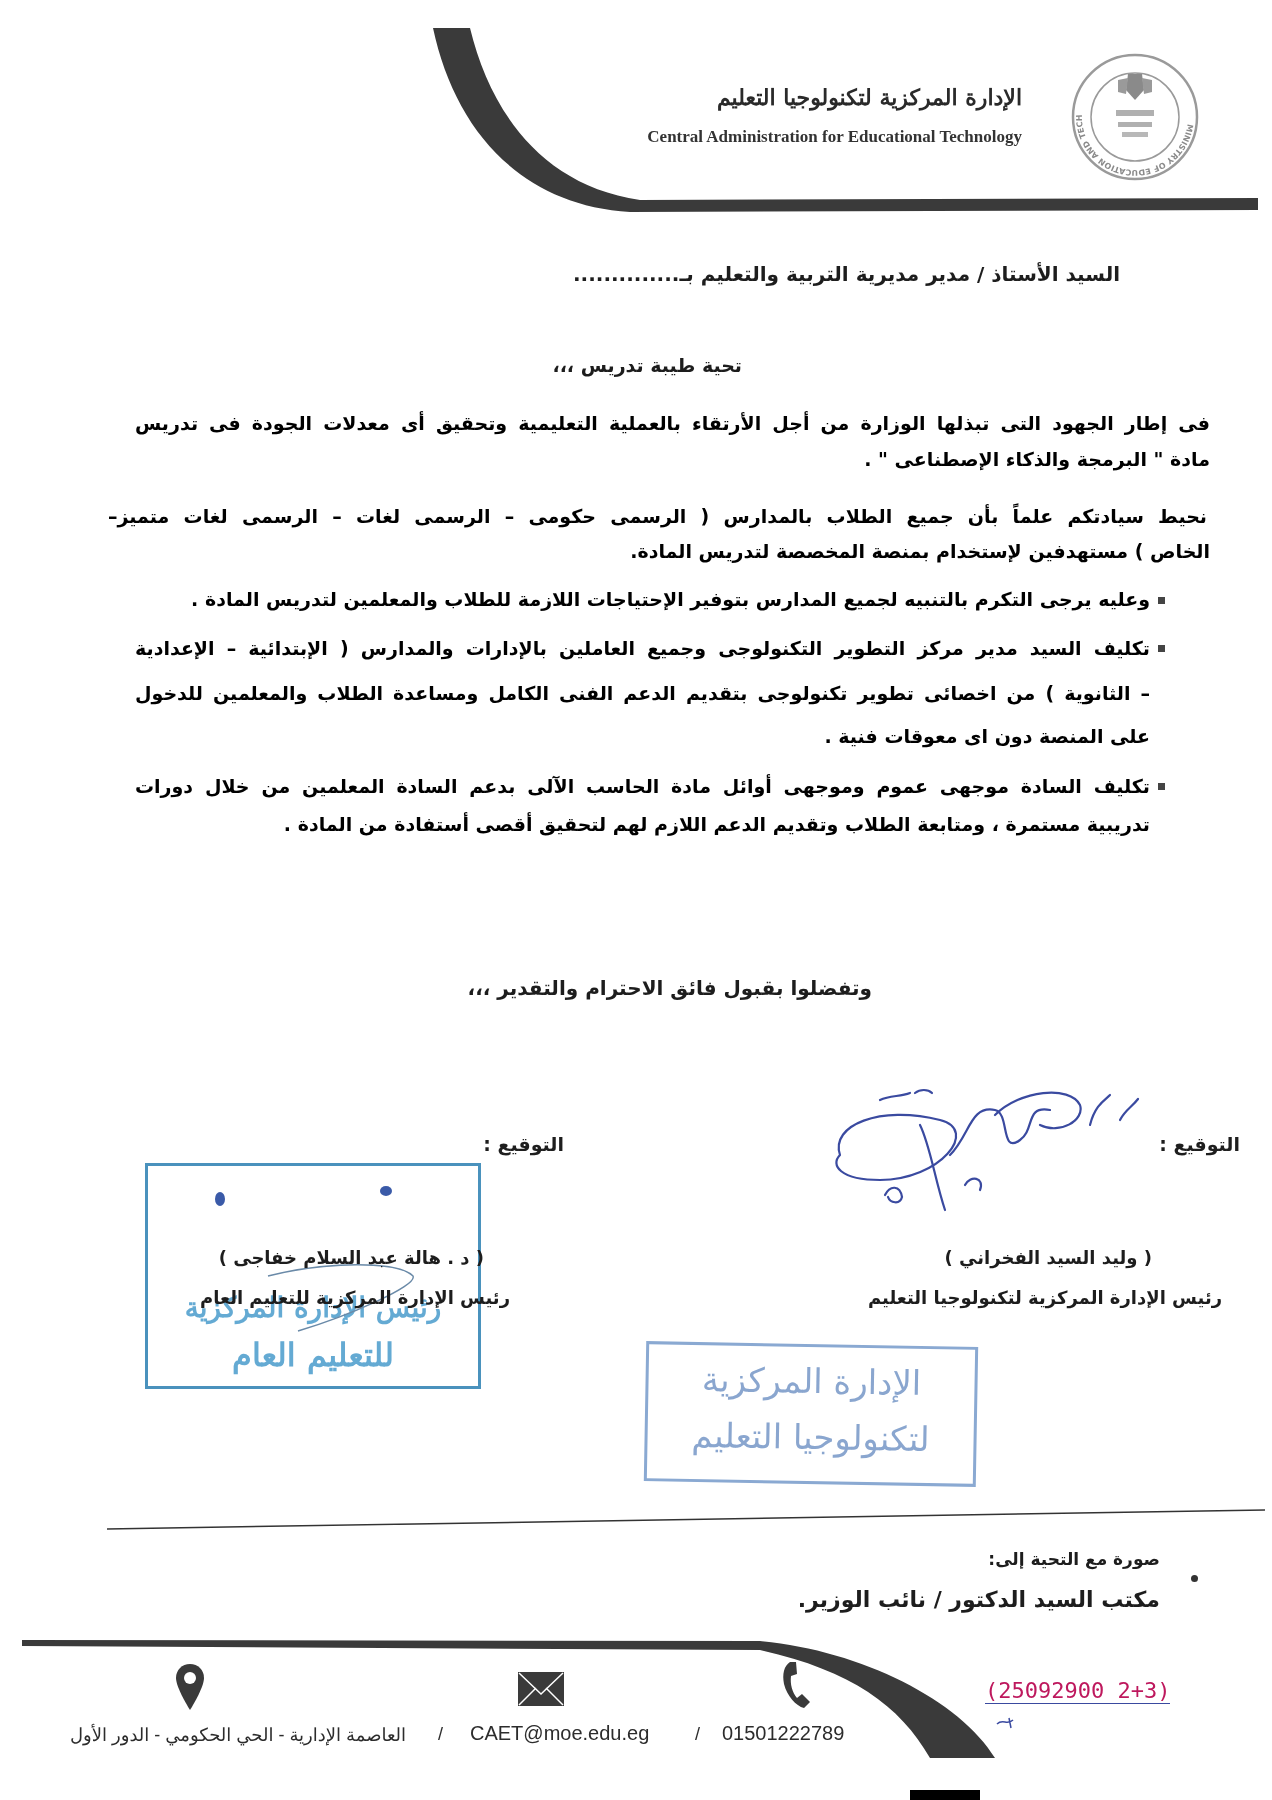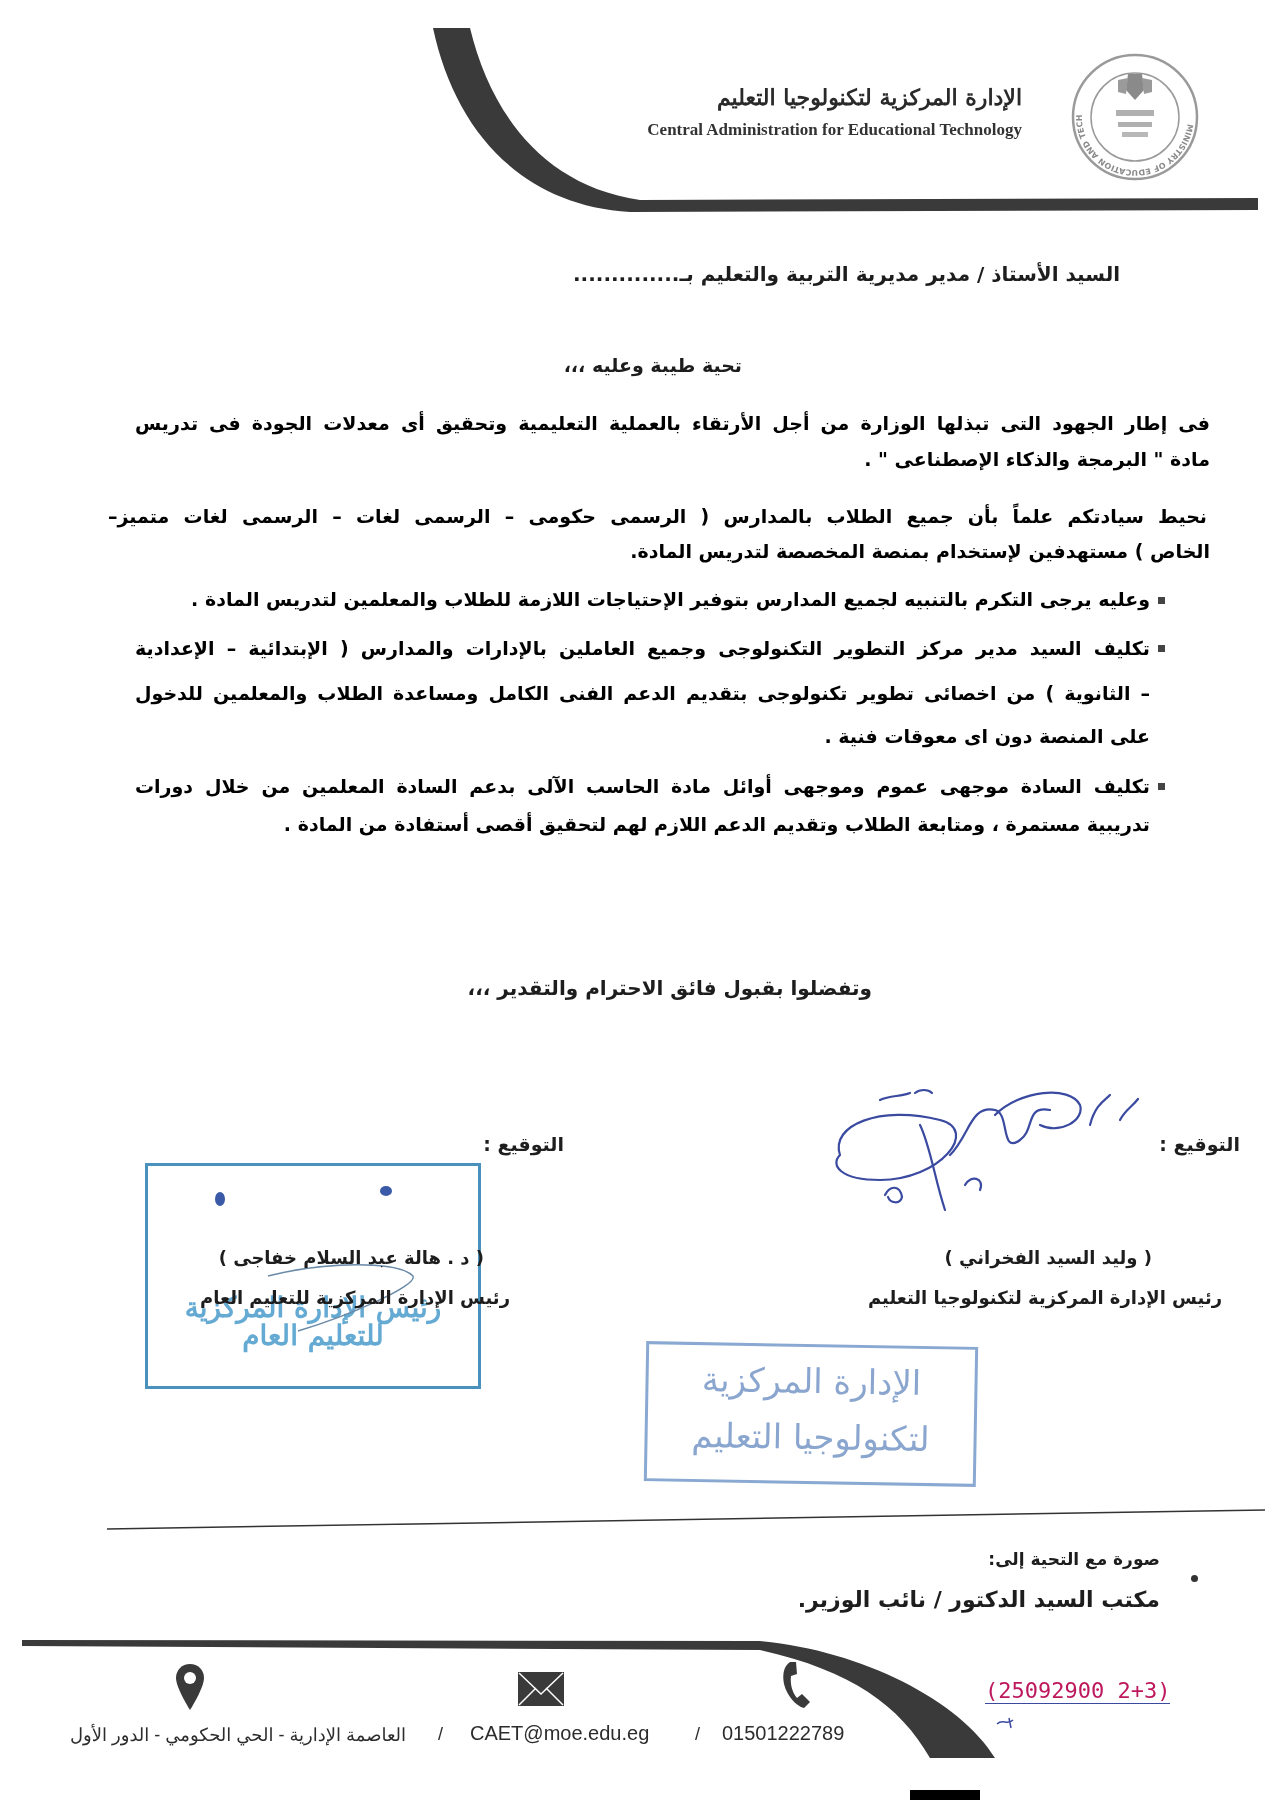--- a/index.html
+++ b/index.html
@@ -2,21 +2,21 @@
 <html><head>
 <meta charset="utf-8">
 <style>
   html, body { margin: 0; padding: 0; background: #ffffff; }
   body { width: 1272px; height: 1800px; position: relative; overflow: hidden;
          font-family: "DejaVu Sans", sans-serif; color: #1e1e1e; }
   .abs { position: absolute; }
 
   
   .hdr-ar { right: 250px; top: 84px; font-family: "DejaVu Serif", serif; font-size: 22px; color: #2a2a2a; font-weight: bold; direction: rtl; }
-  .hdr-en { right: 250px; top: 120px; font-family: "Liberation Serif", serif; font-size: 17px; color: #333; font-weight: bold; white-space: nowrap; }
+  .hdr-en { right: 250px; top: 127px; font-family: "Liberation Serif", serif; font-size: 17px; color: #333; font-weight: bold; white-space: nowrap; }
   .logo { left: 1070px; top: 52px; width: 130px; height: 130px; }
 
   
   .t { font-size: 19px; font-weight: bold; white-space: nowrap; direction: rtl; color: #1d1d1d; margin-top: 24px; }
   .line { position: absolute; right: 60px; direction: rtl; text-align: right; font-size: 19px; font-weight: bold; white-space: nowrap; color: #000000; }
   .just { left: 135px; text-align-last: justify; }
   .bullet-sq { position: absolute; width: 7px; height: 7px; background: #444; }
 
   .sig-label { font-size: 19px; font-weight: bold; direction: rtl; }
   .stamp-left { left: 145px; top: 1163px; width: 336px; height: 226px; border: 3px solid #4a92bd; box-sizing: border-box; }
@@ -50,21 +50,21 @@
     </defs>
   <text font-size="8" font-weight="bold" fill="#8a8a8a" font-family="DejaVu Sans, sans-serif">
     <textPath href="#ring" startOffset="52%">MINISTRY OF EDUCATION AND TECHNICAL EDUCATION</textPath>
   </text>
 </svg>
 
 <div class="abs t" style="right:152px;top:238px;font-size:20px">
   <span>السيد الأستاذ / مدير مديرية التربية والتعليم بـ</span><span>..............</span>
 </div>
 
-<div class="abs t" style="right:530px;top:330px">تحية طيبة وعليه ،،،</div>
+<div class="abs t" style="right:530px;top:330px">تحية طيبة تدريس ،،،</div>
 
 <div class="line just" style="top:412px;right:62px">فى إطار الجهود التى تبذلها الوزارة من أجل الأرتقاء بالعملية التعليمية وتحقيق أى معدلات الجودة فى تدريس</div>
 <div class="line" style="top:448px;right:62px">مادة " البرمجة والذكاء الإصطناعى " .</div>
 
 <div class="line just" style="top:505px;right:65px;left:108px">نحيط سيادتكم علماً بأن جميع الطلاب بالمدارس ( الرسمى حكومى – الرسمى لغات – الرسمى لغات متميز–</div>
 <div class="line" style="top:540px;right:62px">الخاص ) مستهدفين لإستخدام بمنصة المخصصة لتدريس المادة.</div>
 
 <div>
   <div class="bullet-sq" style="left:1158px;top:597px"></div>
   <div class="line" style="top:588px;right:122px">وعليه يرجى التكرم بالتنبيه لجميع المدارس بتوفير الإحتياجات اللازمة للطلاب والمعلمين لتدريس المادة .</div>
@@ -93,21 +93,21 @@
     <path d="M65 110 C70 100 80 100 82 112 C80 120 70 118 68 112"></path>
     <path d="M145 100 C150 90 165 92 160 105"></path>
   </g>
 </svg>
 <div class="abs t" style="right:120px;top:1223px;font-size:18px">( وليد السيد الفخراني )</div>
 <div class="abs t" style="right:50px;top:1263px;font-size:18px">رئيس الإدارة المركزية لتكنولوجيا التعليم</div>
 
 <div class="abs sig-label" style="right:708px;top:1133px">التوقيع :</div>
 <div class="abs stamp-left">
   <div class="st" style="top:125px;font-size:28px">رئيس الإدارة المركزية</div>
-  <div class="st" style="top:153px;font-size:28px">للتعليم العام</div>
+  <div class="st" style="top:170px;font-size:32px">للتعليم العام</div>
   <svg class="abs" style="left:0;top:0" width="330" height="220">
     <ellipse cx="72" cy="33" rx="5" ry="7" fill="#3a5aa8"></ellipse>
     <ellipse cx="238" cy="25" rx="6" ry="5" fill="#3a5aa8"></ellipse>
     <path d="M120 110 C180 95 250 95 265 110 C270 120 200 150 150 165" fill="none" stroke="#6a8aa8" stroke-width="1.5"></path>
   </svg>
 </div>
 <div class="abs t" style="right:788px;top:1223px;font-size:18px">( د . هالة عبد السلام خفاجى )</div>
 <div class="abs t" style="right:762px;top:1263px;font-size:18px">رئيس الإدارة المركزية للتعليم العام</div>
 
 <div class="abs stamp-center">

